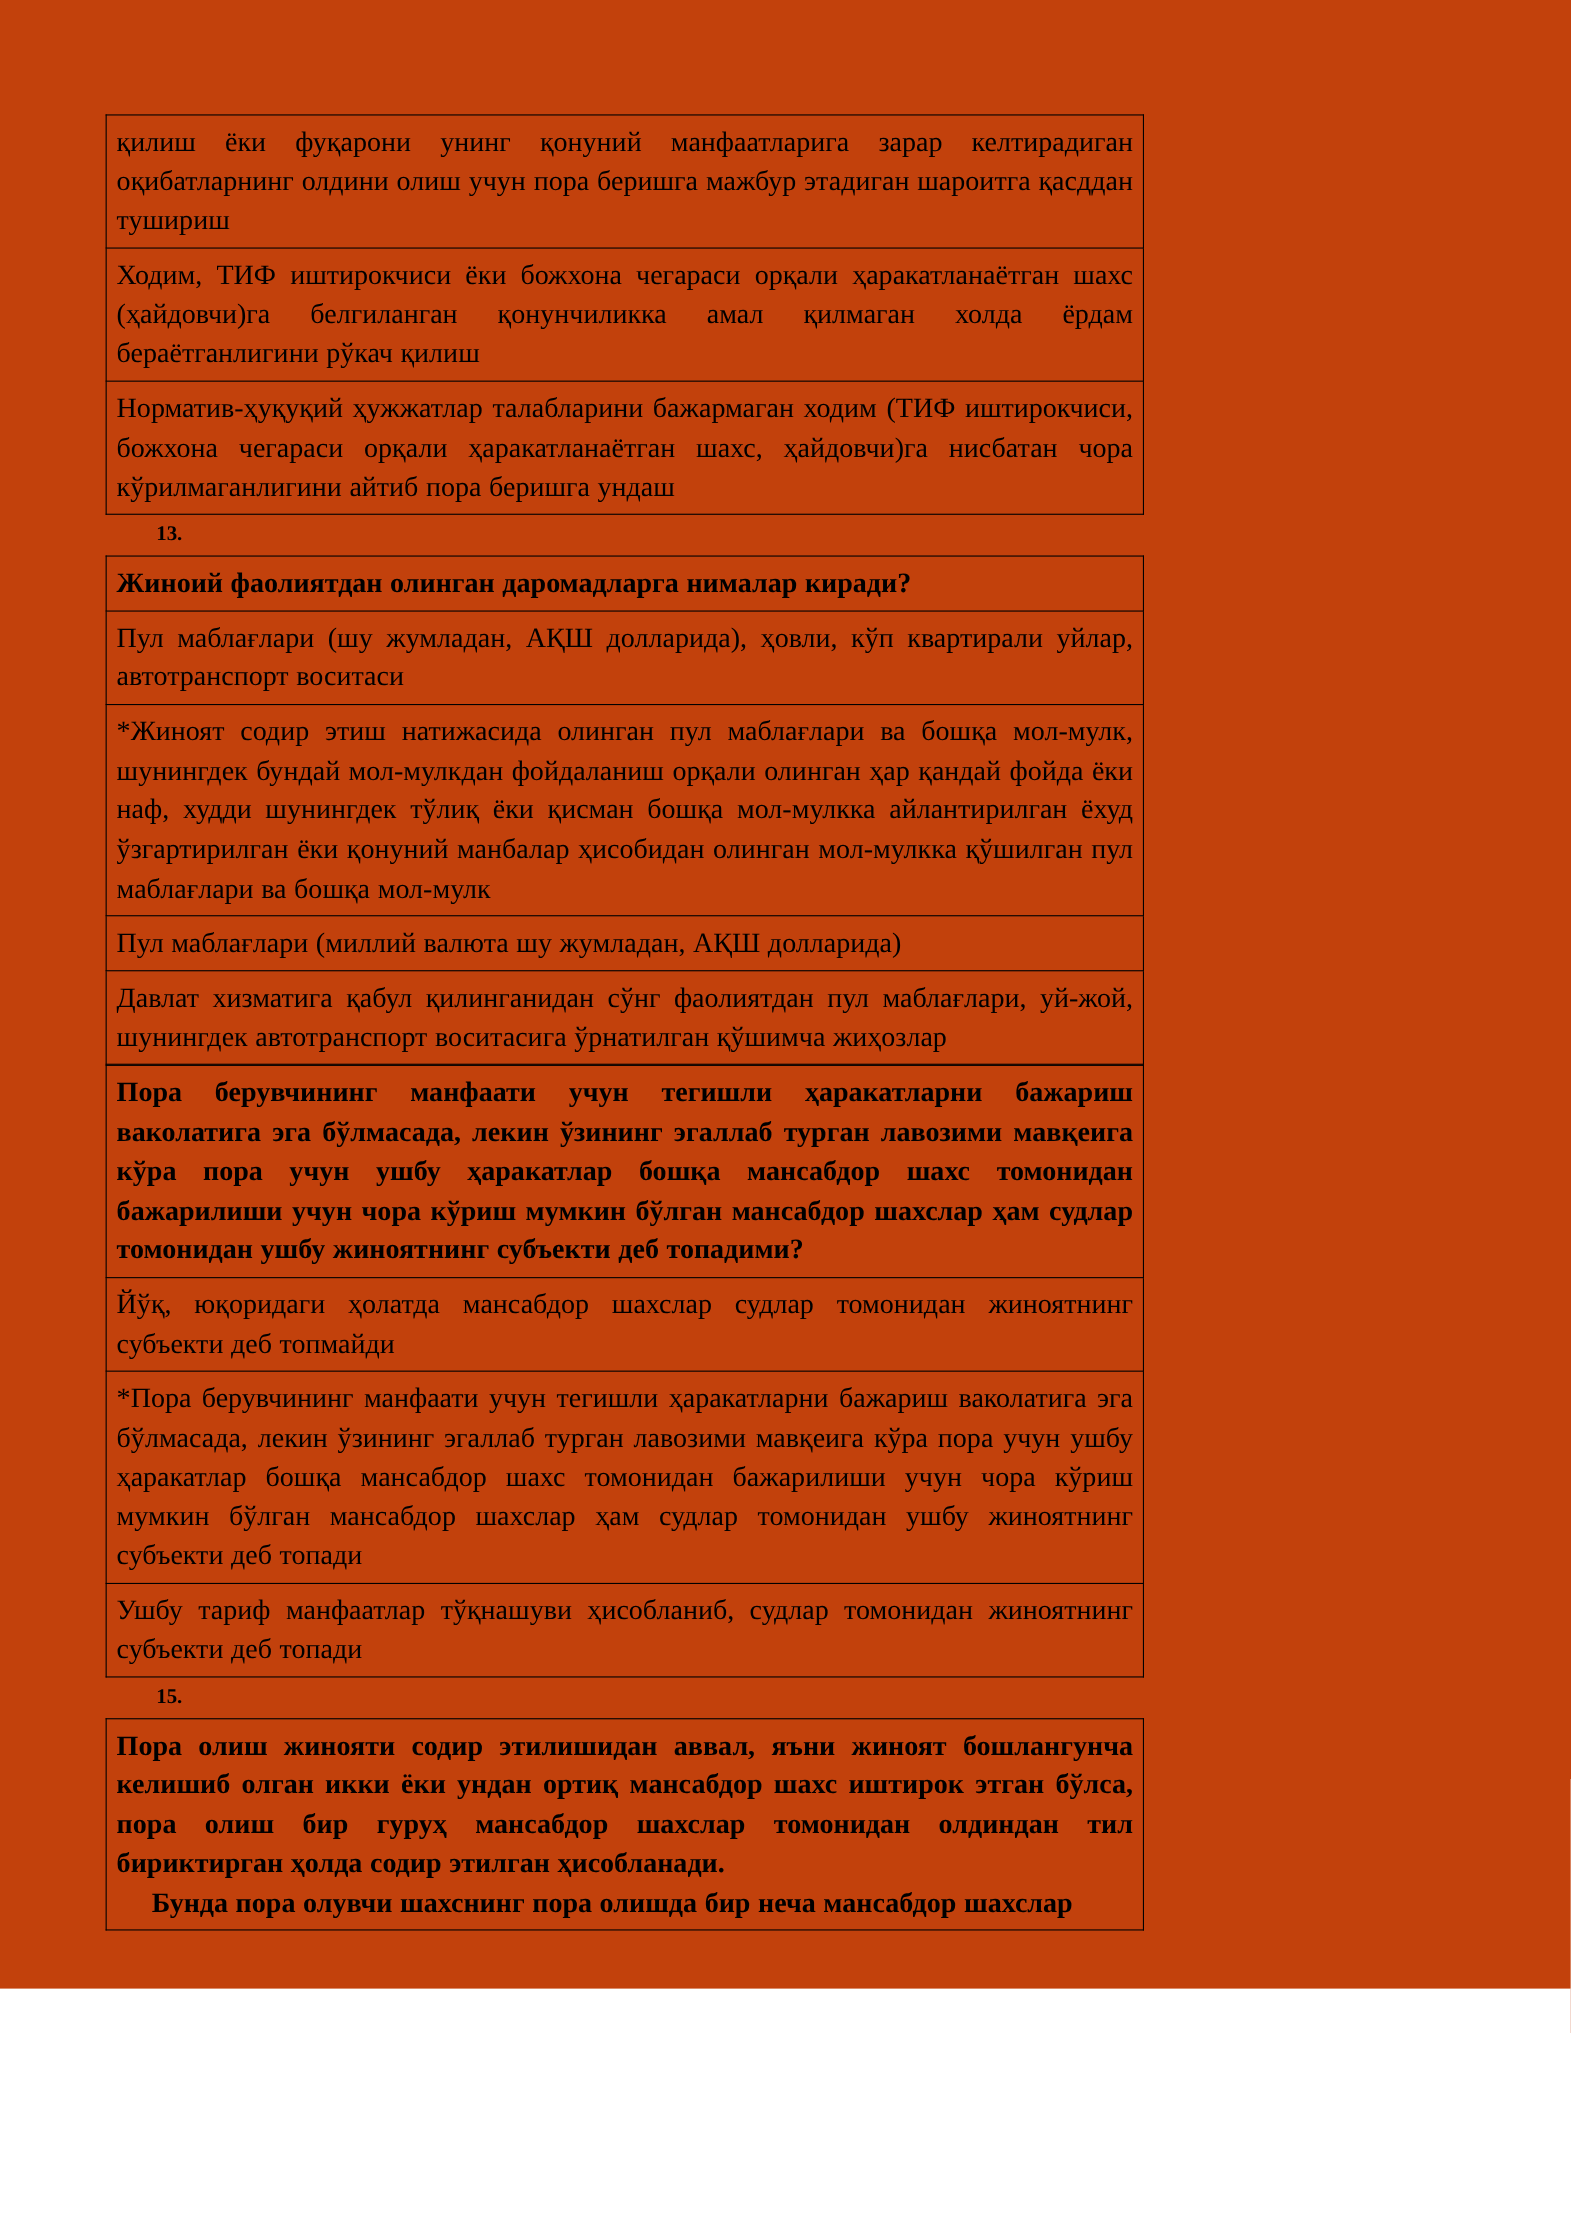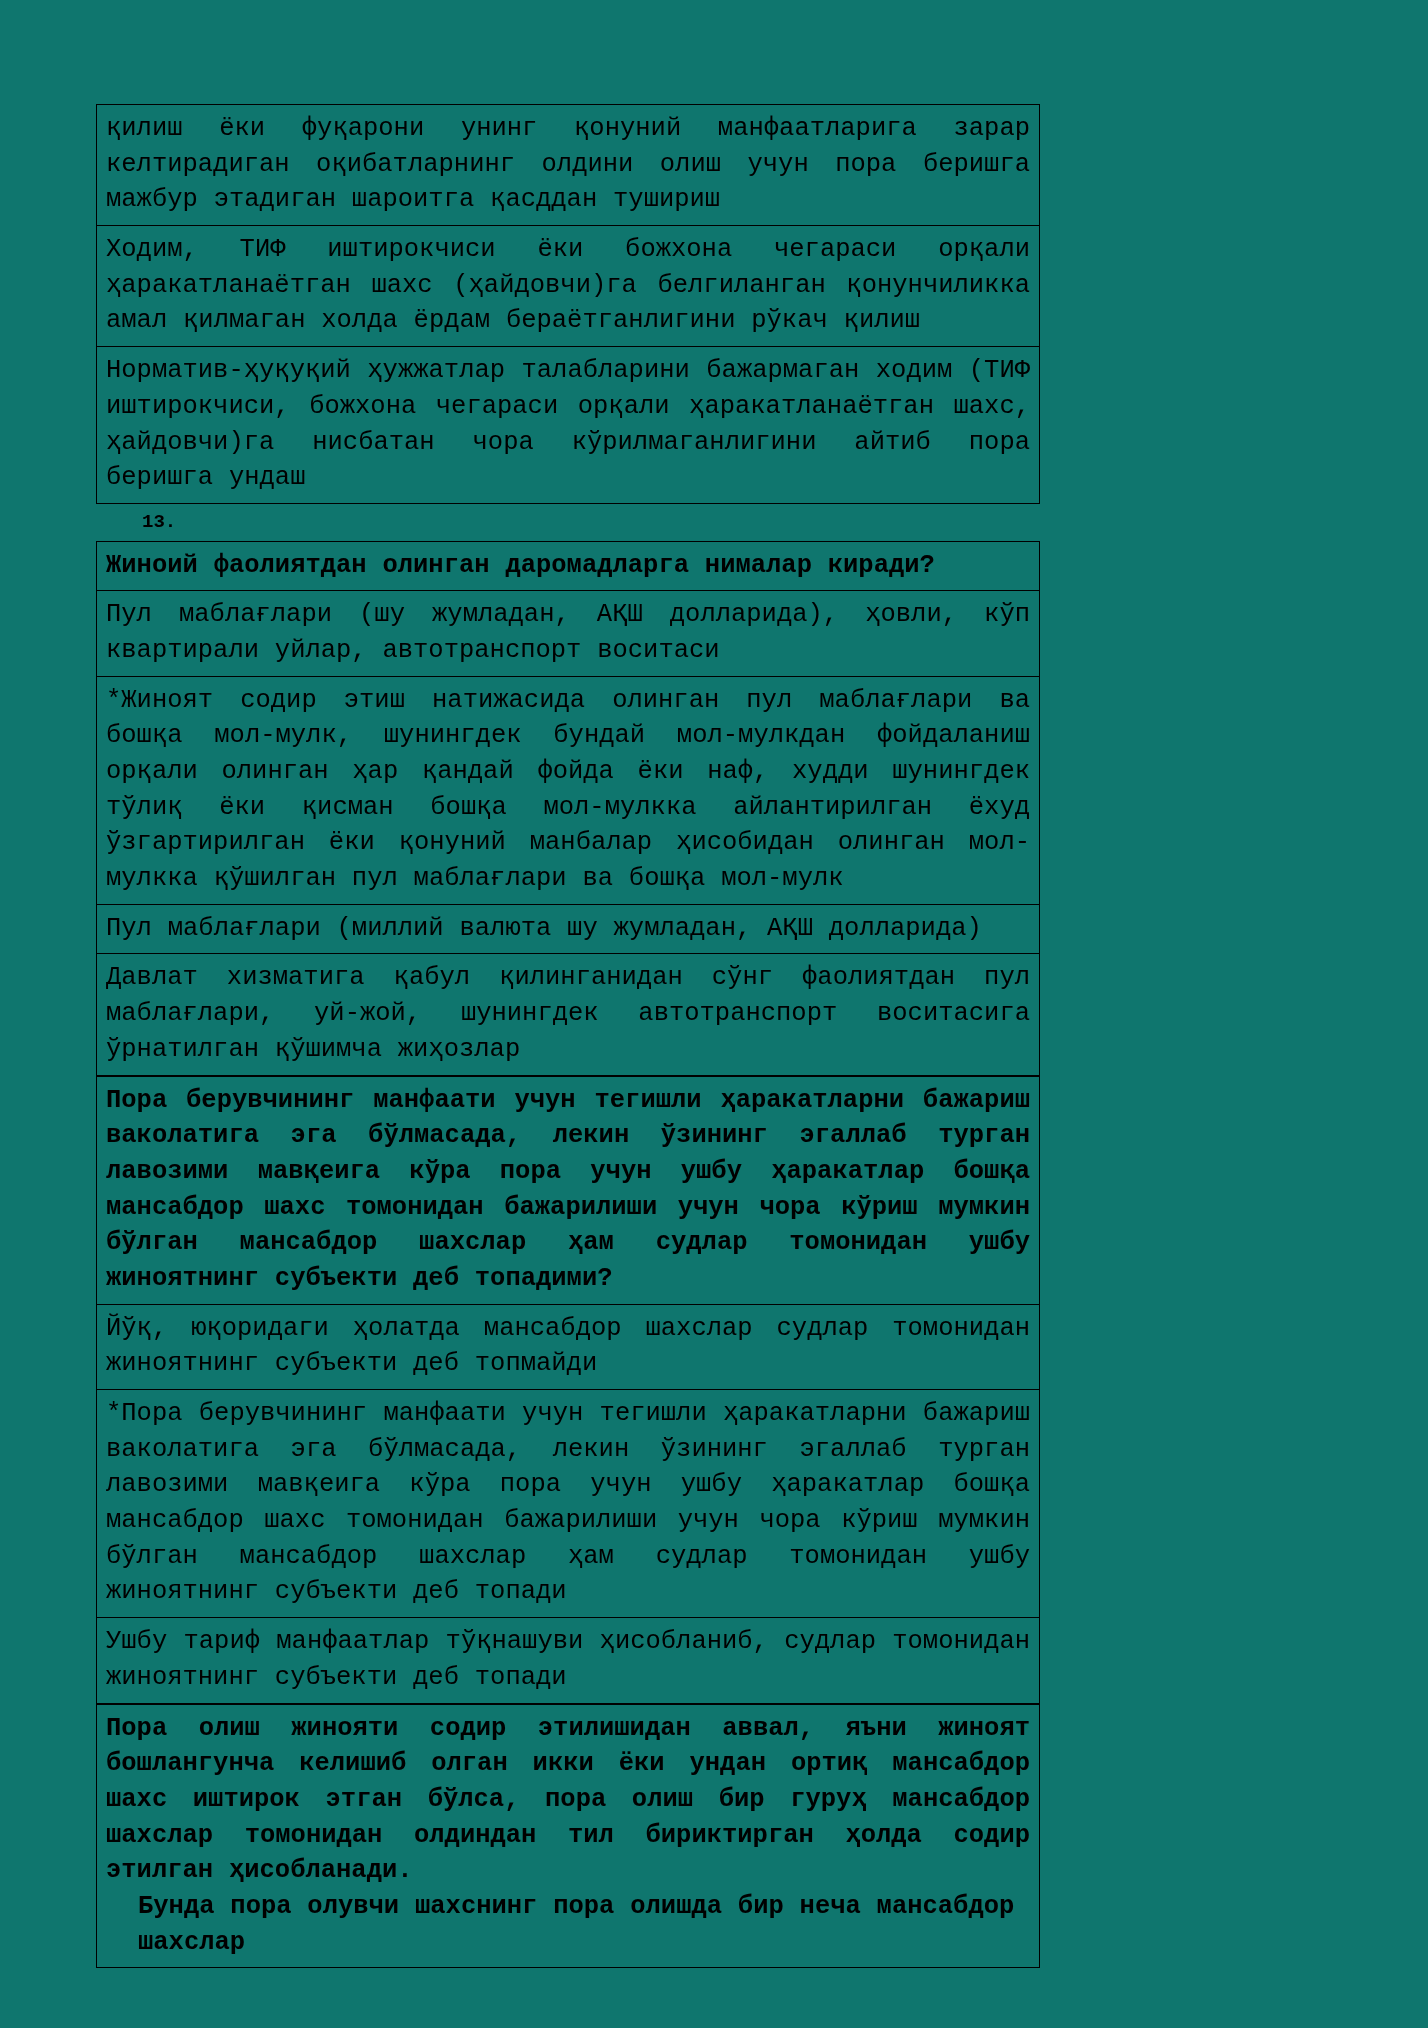--- a/index.html
+++ b/index.html
@@ -2,26 +2,26 @@
 <html><head>
 <meta charset="utf-8">
 <style>
   html, body {
     margin: 0;
     padding: 0;
     background: #ffffff;
   }
   .page {
     width: 1428px;
-    height: 2028px;
-    background: #0f766e;
+    height: 1808px;
+    background: #c2410c;
     position: relative;
     box-sizing: border-box;
     padding: 0;
-    font-family: Liberation Mono, monospace;
+    font-family: Liberation Serif, serif;
     color: #000000;
     overflow: hidden;
   }
   .content {
     position: absolute;
     left: 96px;
     top: 104px;
     width: 944px;
   }
   table.qtable {
@@ -111,20 +111,21 @@
         </tr>
         <tr>
           <td>*Пора берувчининг манфаати учун тегишли ҳаракатларни бажариш ваколатига эга бўлмасада, лекин ўзининг эгаллаб турган лавозими мавқеига кўра пора учун ушбу ҳаракатлар бошқа мансабдор шахс томонидан бажарилиши учун чора кўриш мумкин бўлган мансабдор шахслар ҳам судлар томонидан ушбу жиноятнинг субъекти деб топади</td>
         </tr>
         <tr>
           <td>Ушбу тариф манфаатлар тўқнашуви ҳисобланиб, судлар томонидан жиноятнинг субъекти деб топади</td>
         </tr>
       </tbody>
     </table>
 
+    <div class="section-number">15.</div>
     <table class="qtable">
       <tbody>
         <tr>
           <td class="bold-row">
             <p>Пора олиш жинояти содир этилишидан аввал, яъни жиноят бошлангунча келишиб олган икки ёки ундан ортиқ мансабдор шахс иштирок этган бўлса, пора олиш бир гуруҳ мансабдор шахслар томонидан олдиндан тил бириктирган ҳолда содир этилган ҳисобланади.</p>
             <p class="last">Бунда пора олувчи шахснинг пора олишда бир неча мансабдор шахслар</p>
           </td>
         </tr>
       </tbody>
     </table>

